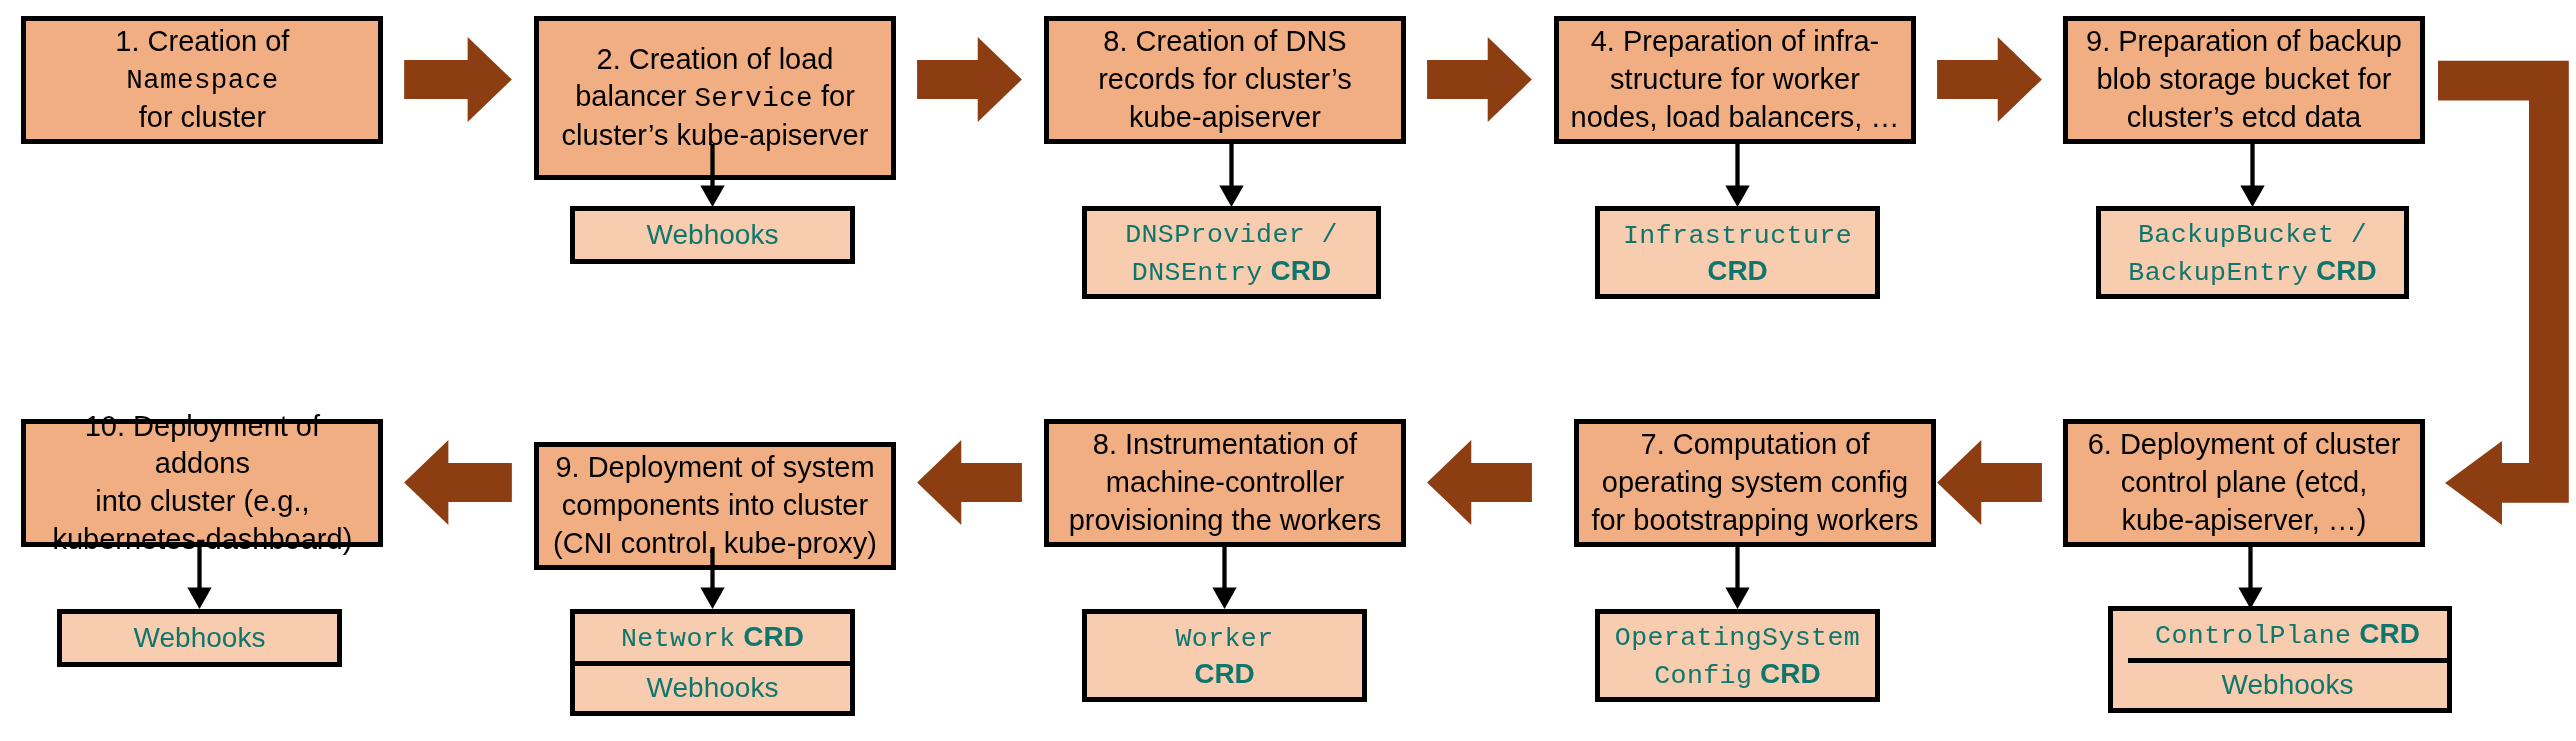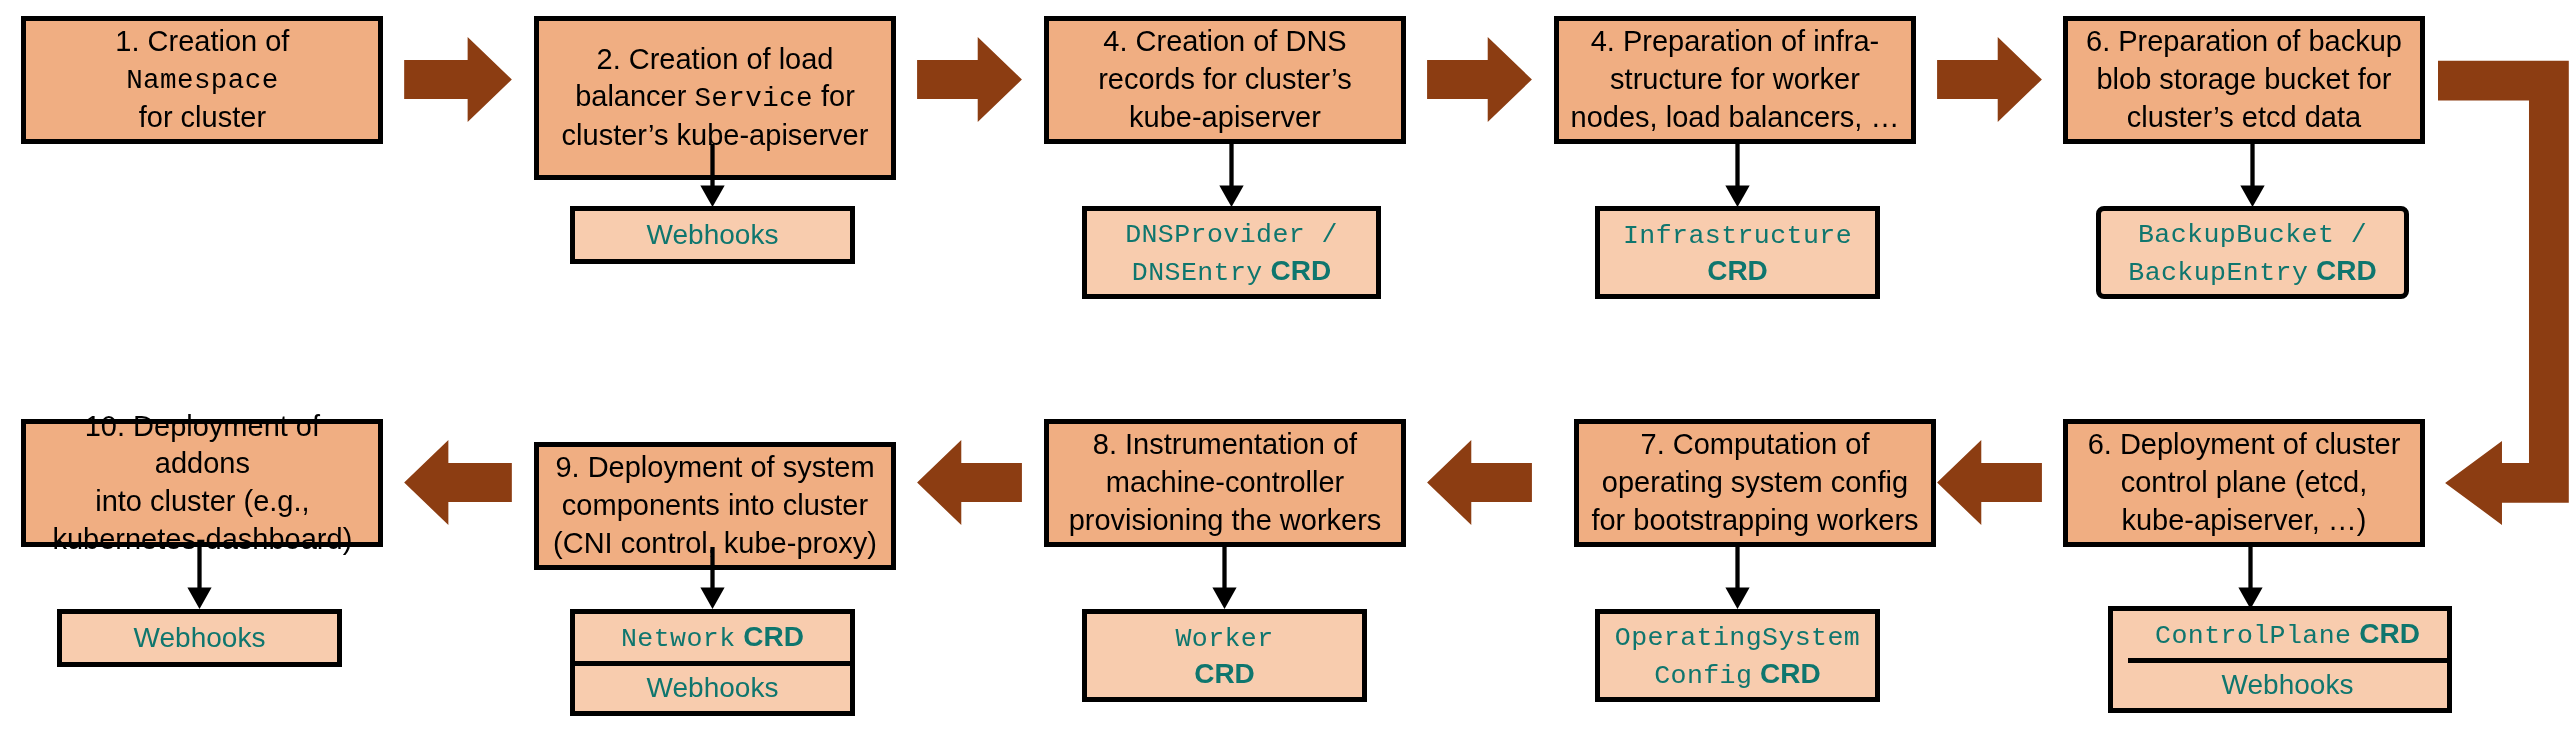--- a/index.html
+++ b/index.html
@@ -112,21 +112,21 @@
       </div>
     </div>
     <div class="conn" style="left: 691px; top: 144px; width: 43px; height: 63px;">
       <svg width="43" height="63" viewBox="0 0 60 88">
         <path d="M30 0 L30 62" stroke="#000" stroke-width="6" fill="none"></path>
        <path d="M30 88 L13 58 L47 58 Z" fill="#000"></path>
       </svg>
     </div>
     <div class="step-box" title="3. Creation of DNS records for cluster’s kube-apiserver" style="left: 1044px; top: 15.7px; width: 362px; height: 128px;">
       <div class="step-text">
-        <div><span class="plain">4. Creation of DNS</span></div>
+        <div><span class="plain">8. Creation of DNS</span></div>
         <div><span class="plain">records for cluster’s</span></div>
         <div><span class="plain">kube-apiserver</span></div>
       </div>
     </div>
     <div class="sub-box" style="left: 1082px; top: 206px; width: 299px; height: 93px;">
       <div class="sub-row" title="DNSProvider / DNSEntry CRD">
         <div class="sub-text">
           <div><span class="mono">DNSProvider /</span></div>
           <div><span class="mono">DNSEntry</span><span class="crd"> CRD</span></div>
         </div>
@@ -154,26 +154,26 @@
       </div>
     </div>
     <div class="conn" style="left: 1716px; top: 144px; width: 43px; height: 63px;">
       <svg width="43" height="63" viewBox="0 0 60 88">
         <path d="M30 0 L30 62" stroke="#000" stroke-width="6" fill="none"></path>
        <path d="M30 88 L13 58 L47 58 Z" fill="#000"></path>
       </svg>
     </div>
     <div class="step-box" title="5. Preparation of backup blob storage bucket for cluster’s etcd data" style="left: 2063px; top: 15.7px; width: 362px; height: 128px;">
       <div class="step-text">
-        <div><span class="plain">6. Preparation of backup</span></div>
+        <div><span class="plain">9. Preparation of backup</span></div>
         <div><span class="plain">blob storage bucket for</span></div>
         <div><span class="plain">cluster’s etcd data</span></div>
       </div>
     </div>
-    <div class="sub-box" style="left: 2096px; top: 206px; width: 313px; height: 93px; border-radius: 8px;">
+    <div class="sub-box" style="left: 2096px; top: 206px; width: 313px; height: 93px;">
       <div class="sub-row" title="BackupBucket / BackupEntry CRD">
         <div class="sub-text">
           <div><span class="mono">BackupBucket /</span></div>
           <div><span class="mono">BackupEntry</span><span class="crd"> CRD</span></div>
         </div>
       </div>
     </div>
     <div class="conn" style="left: 2231px; top: 144px; width: 43px; height: 63px;">
       <svg width="43" height="63" viewBox="0 0 60 88">
         <path d="M30 0 L30 62" stroke="#000" stroke-width="6" fill="none"></path>

